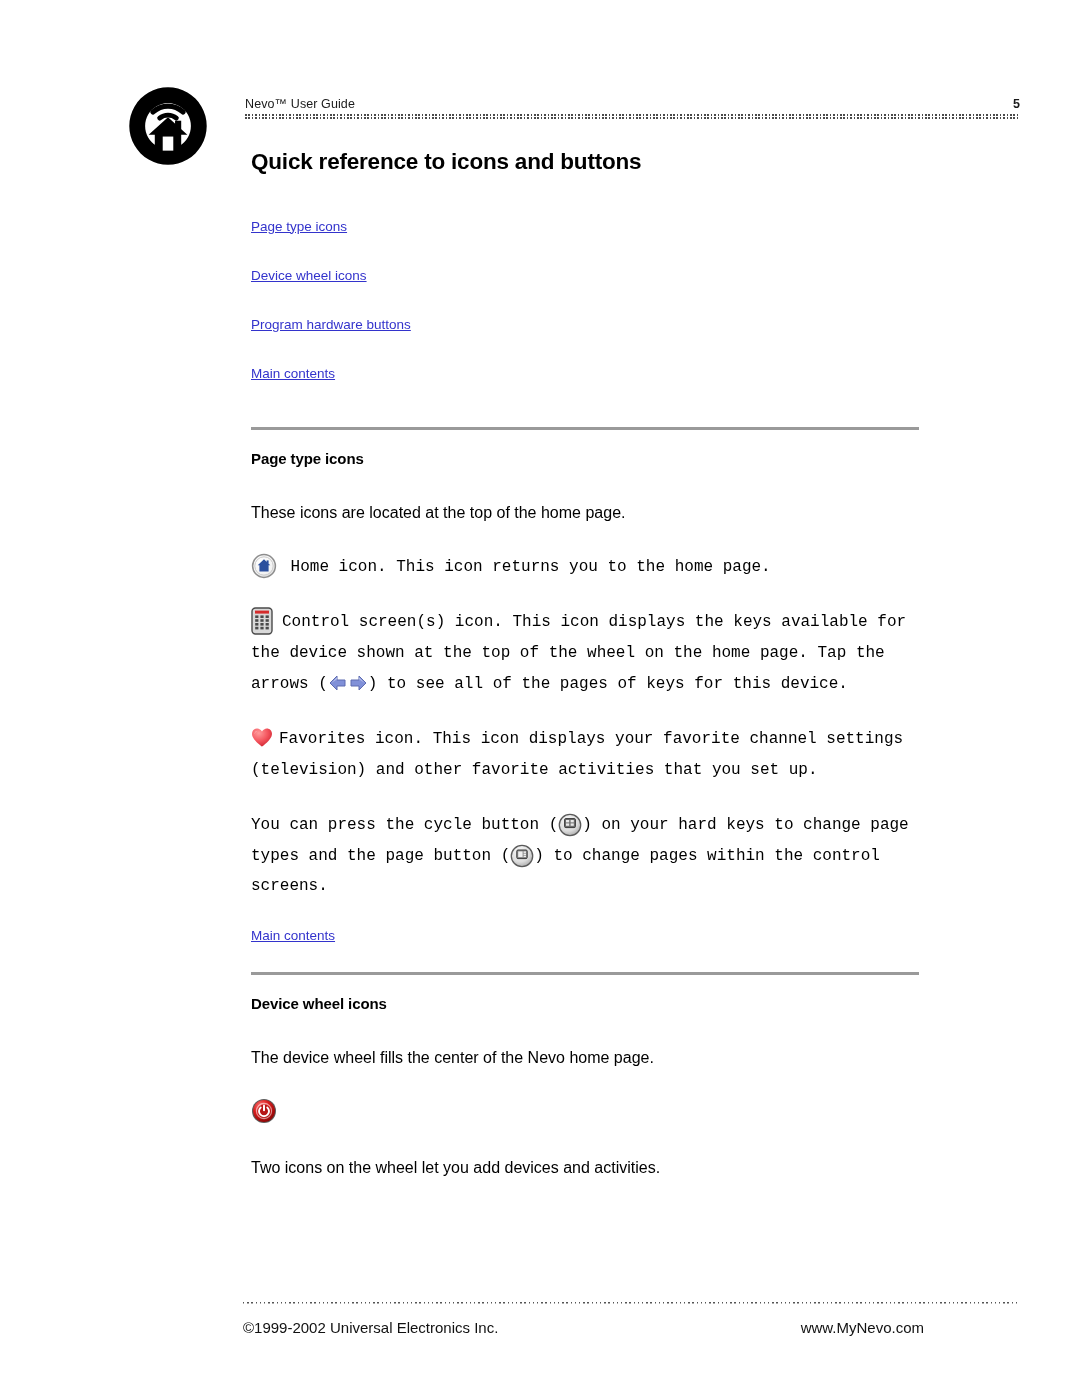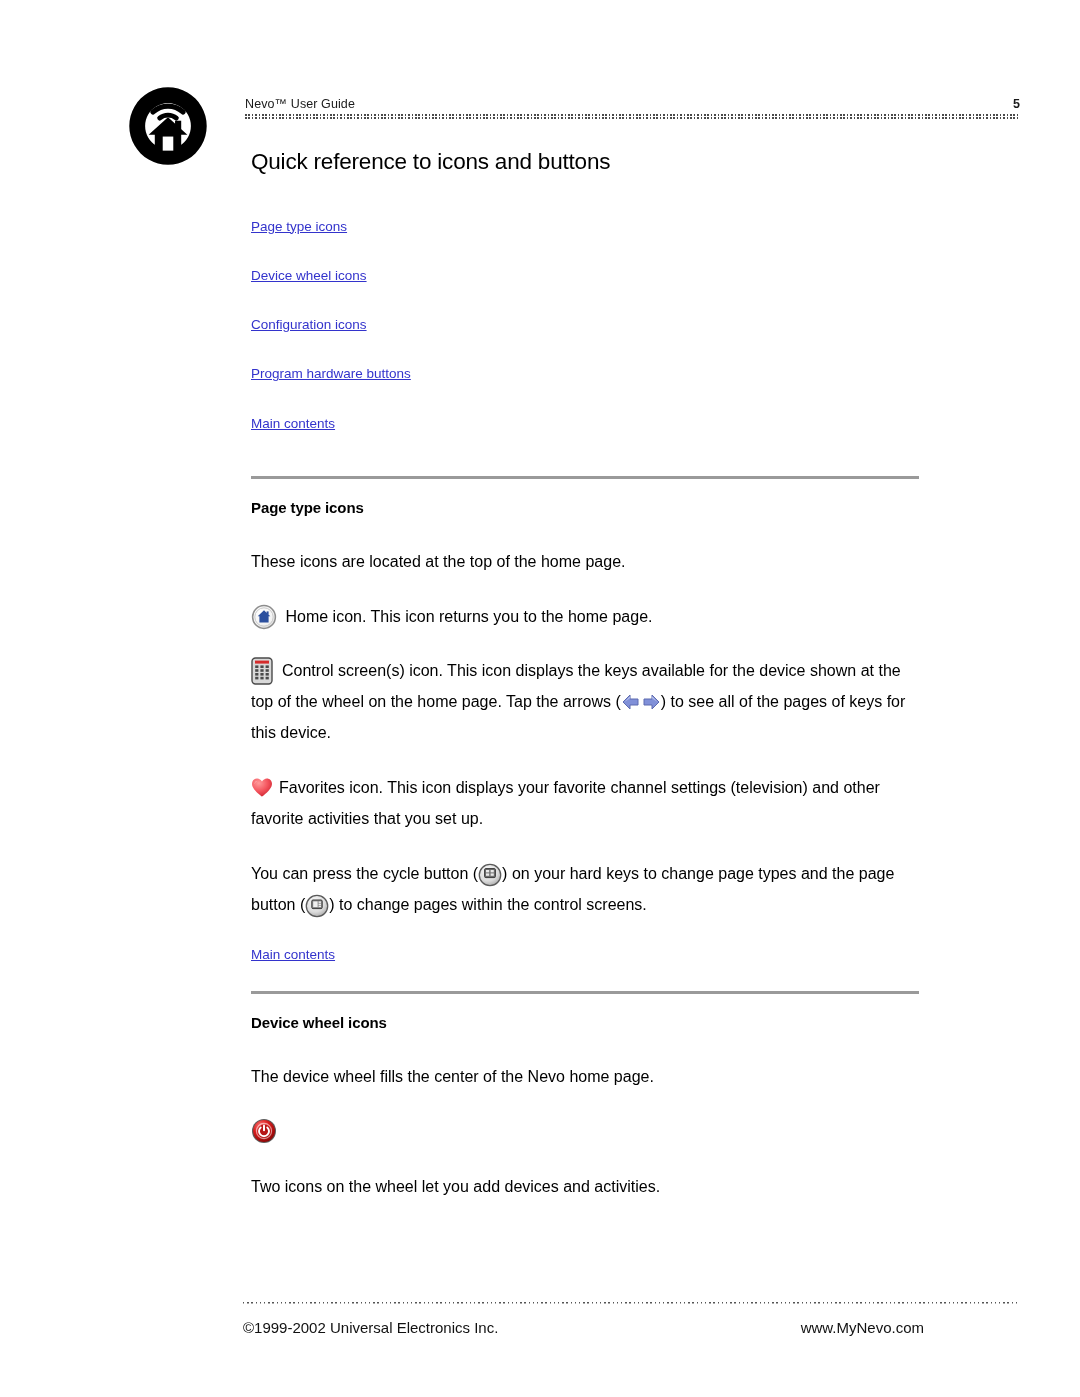--- a/index.html
+++ b/index.html
@@ -67,21 +67,21 @@
   
   .content {
     position: absolute;
     left: 251px;
     top: 150px;
     width: 668px;
   }
 
   h1.doc-title {
     font-size: 22.5px;
-    font-weight: normal;
+    font-weight: bold;
     letter-spacing: -0.2px;
     margin: 0 0 42px 0;
     line-height: 1.1;
     color: #000;
   }
 
   
   .toc { margin: 0 0 44px 0; }
   .toc a,
   a.inline-link {
@@ -122,21 +122,21 @@
     display: inline-block;
     vertical-align: -6px;
   }
   .ico-home   { width: 26px; height: 26px; vertical-align: -8px; margin-right: 4px;}
   .ico-remote { width: 22px; height: 28px; vertical-align: -9px; margin-right: 9px;}
   .ico-heart  { width: 22px; height: 21px; vertical-align: -5px; margin-right: 6px;}
   .ico-arrow  { width: 20px; height: 18px; vertical-align: -4px; }
   .ico-hardkey{ width: 24px; height: 24px; vertical-align: -8px; }
   .ico-power  { width: 26px; height: 26px; vertical-align: -7px; margin-right: 5px;}
 
-  .icon-para { position: relative; }
+  .icon-para { position: relative; font-family: Liberation Mono, monospace; }
 
   
   .footer {
     position: absolute;
     left: 243px;
     top: 1302px;
     width: 777px;
   }
   .footer-rule {
     height: 2px;
@@ -197,23 +197,20 @@
   <div class="content">
 
     <h1 class="doc-title">Quick reference to icons and buttons</h1>
 
     <nav class="toc">
       <div class="toc-item">
         <a href="#">Page type icons</a>
       </div>
       <div class="toc-item">
         <a href="#">Device wheel icons</a>
-      </div>
-      <div class="toc-item">
-        <a href="#">Configuration icons</a>
       </div>
       <div class="toc-item">
         <a href="#">Program hardware buttons</a>
       </div>
       <div class="toc-item">
         <a href="#">Main contents</a>
       </div>
     </nav>
 
     <section>

